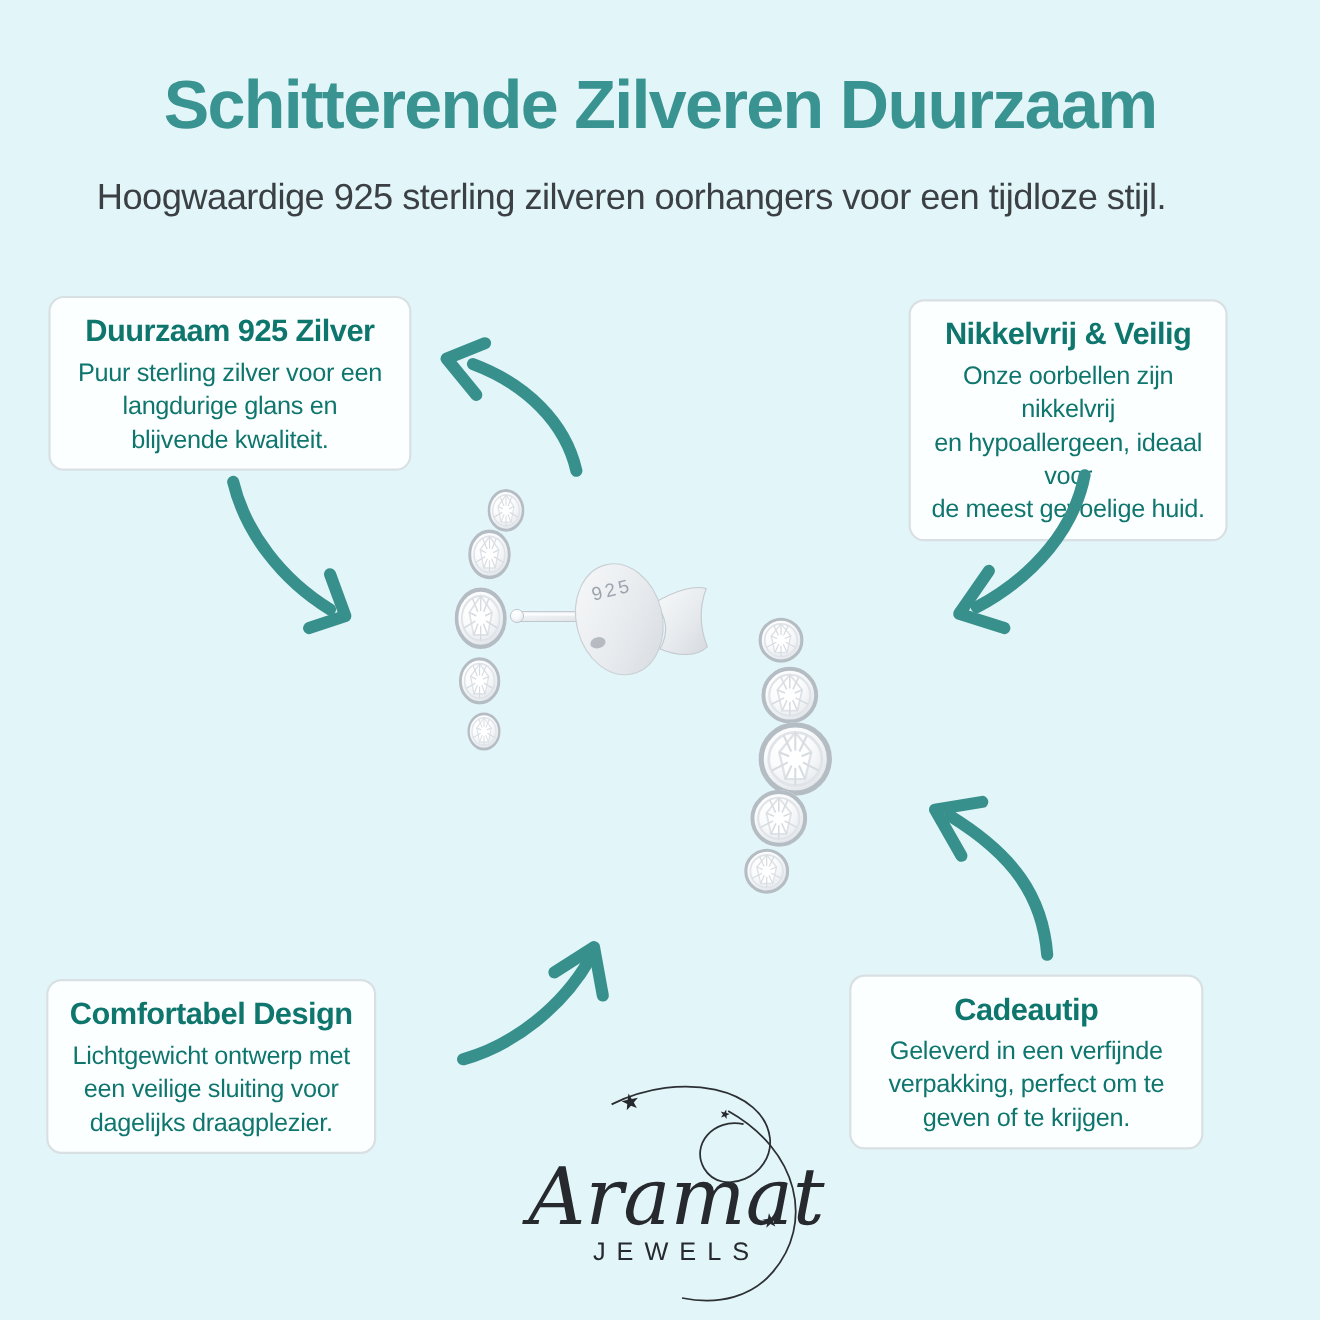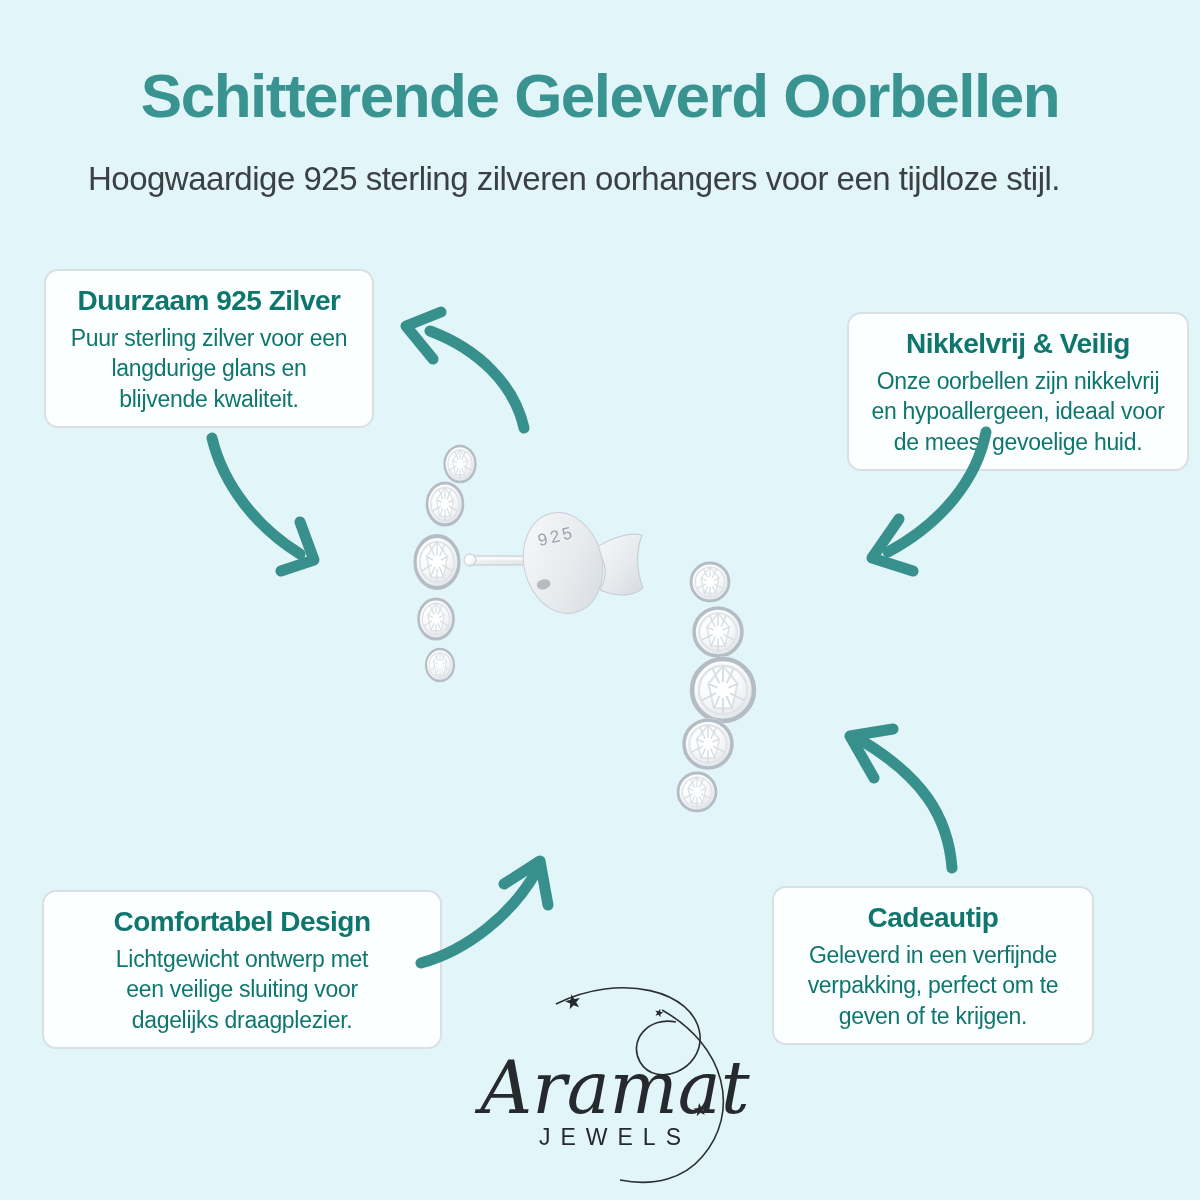--- a/index.html
+++ b/index.html
@@ -35,22 +35,22 @@
     font-size:28px;font-weight:bold;letter-spacing:-0.5px;
     color:#0f766e;
     margin:2px 0 6px 0;
   }
   .feature-body{
     font-size:23px;letter-spacing:-0.3px;line-height:1.32;
     color:#0f766e;
     white-space:pre-line;
   }
   #card-duurzaam {left:44px;  top:269px; width:330px; min-height:152px;}
-  #card-nikkel   {left:847px; top:272px; width:342px; min-height:152px;margin-top:40px;}
-  #card-comfort  {left:42px;  top:890px; width:400px; min-height:150px;}
+  #card-nikkel   {left:826px; top:272px; width:290px; min-height:152px;}
+  #card-comfort  {left:42px;  top:890px; width:300px; min-height:150px;}
   #card-cadeau   {left:772px; top:886px; width:322px; min-height:152px;}
   #overlay{position:absolute;left:0;top:0;width:1200px;height:1200px;}
   .brand-name{
     position:absolute;left:400px;top:1046px;width:430px;
     text-align:center;
     font-family:"DejaVu Serif", serif;
     font-style:italic;
     font-size:72px;
     color:#26292e;
   }
@@ -60,21 +60,21 @@
     font-family:Liberation Sans, sans-serif;
     font-size:23px;letter-spacing:10px;
     color:#26292e;
   }
 </style>
 </head>
 <body>
 
 <div id="canvas">
 
-  <div class="page-title">Schitterende Geleverd Oorbellen</div>
+  <div class="page-title">Schitterende Zilveren Duurzaam</div>
   <div class="page-subtitle">Hoogwaardige 925 sterling zilveren oorhangers voor een tijdloze stijl.</div>
 
   <div class="feature-card" id="card-duurzaam">
     <div class="feature-title">Duurzaam 925 Zilver</div>
     <div class="feature-body">Puur sterling zilver voor een
 langdurige glans en
 blijvende kwaliteit.</div>
   </div>
 
   <div class="feature-card" id="card-nikkel">

